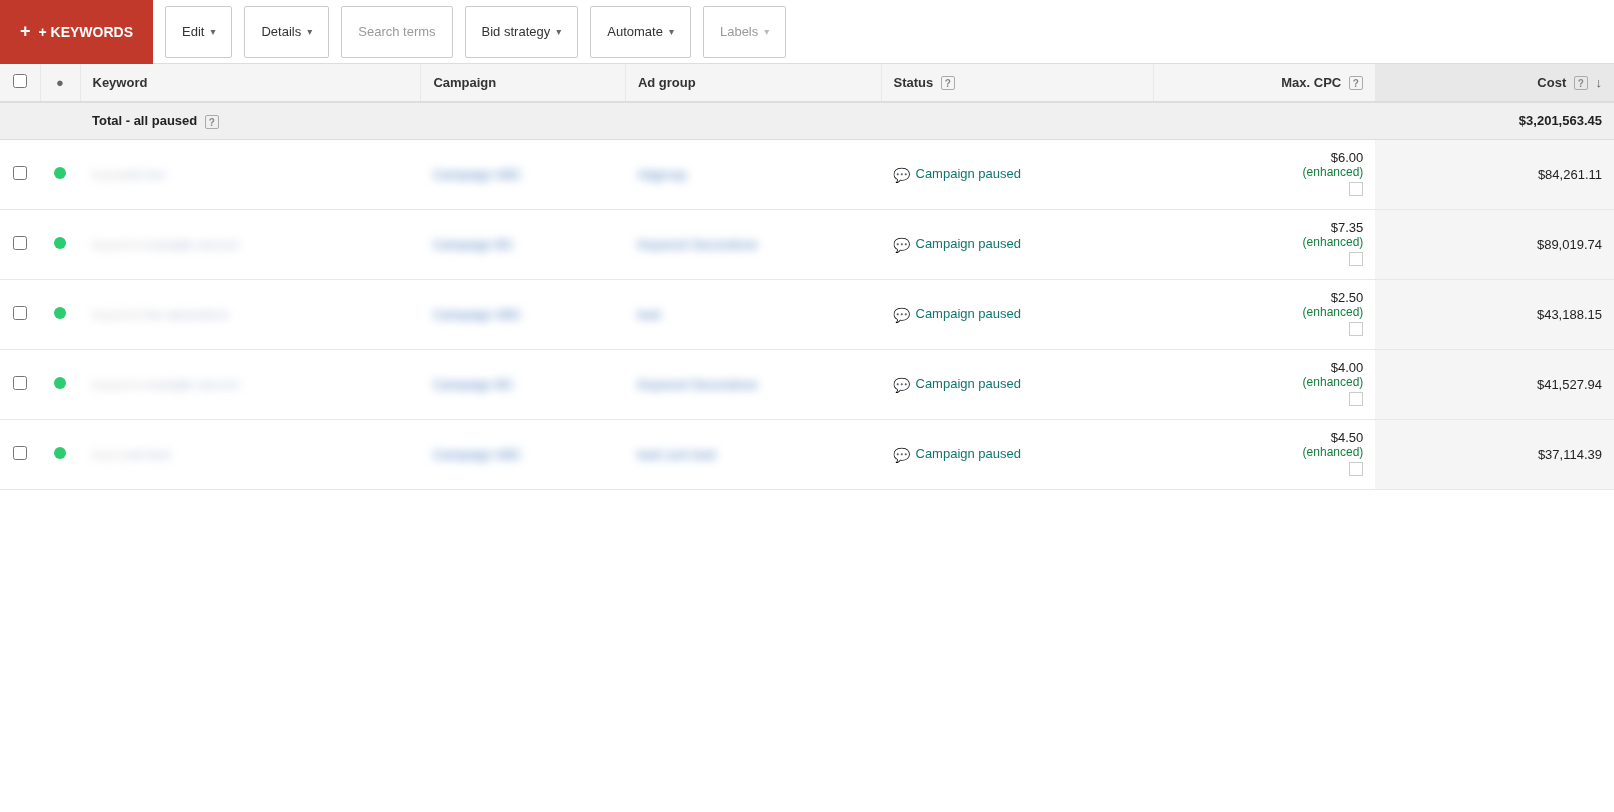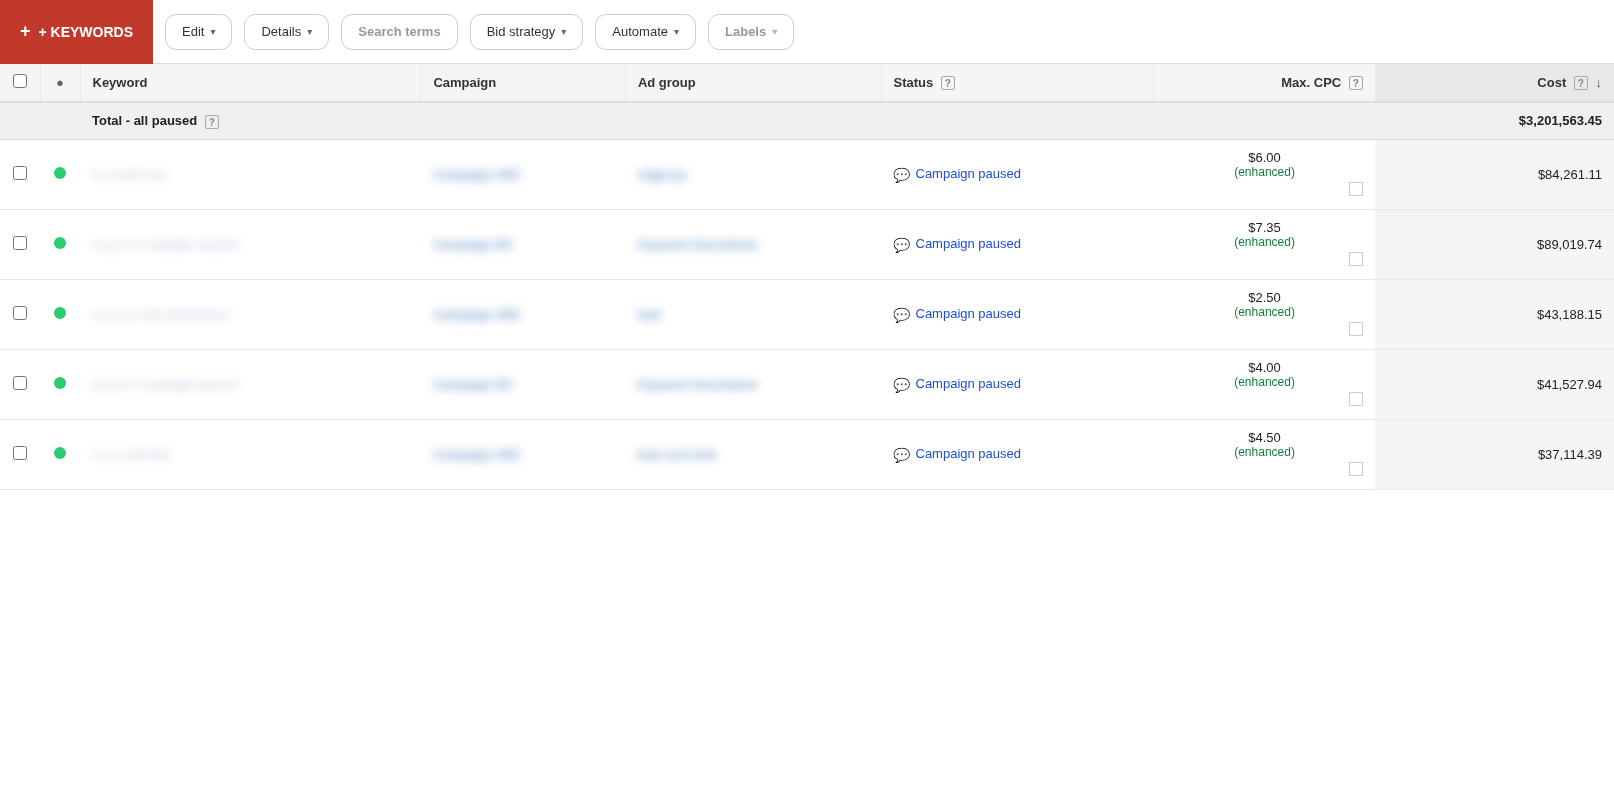--- a/index.html
+++ b/index.html
@@ -27,37 +27,36 @@
       display: flex;
       align-items: center;
       gap: 8px;
       white-space: nowrap;
     }
     .btn-keywords .plus {
       font-size: 18px;
       font-weight: bold;
     }
     .toolbar-btn {
-      height: 36px;
+      height: 52px;
       padding: 0 16px;
       border: 1px solid #ccc;
       background: #fff;
       cursor: pointer;
       display: flex;
       align-items: center;
       gap: 6px;
       font-size: 13px;
       color: #333;
       margin-left: 12px;
-      border-radius: 11px;
+      border-radius: 2px;
     }
     .toolbar-btn.disabled {
       color: #999;
       cursor: default;
-      font-weight: bold;
     }
     .toolbar-btn .arrow {
       font-size: 10px;
       color: #666;
     }
     .toolbar-btn.disabled .arrow {
       color: #bbb;
     }
 
     
@@ -165,24 +164,24 @@
       font-weight: normal;
       display: flex;
       align-items: flex-start;
       gap: 5px;
     }
     .status-paused .chat-icon {
       color: #aaa;
       font-size: 14px;
       margin-top: 1px;
     }
-    .status-text { color: #1d4ed8; }
+    .status-text { color: #0f766e; }
 
     .cpc-cell {
-      text-align: center;
+      text-align: right;
     }
     .cpc-amount { display: block; }
     .cpc-enhanced { display: block; color: #15803d; font-size: 12px; }
     .cpc-edit-icon {
       display: block;
       text-align: right;
       margin-top: 3px;
     }
     .edit-pencil {
       width: 14px;

